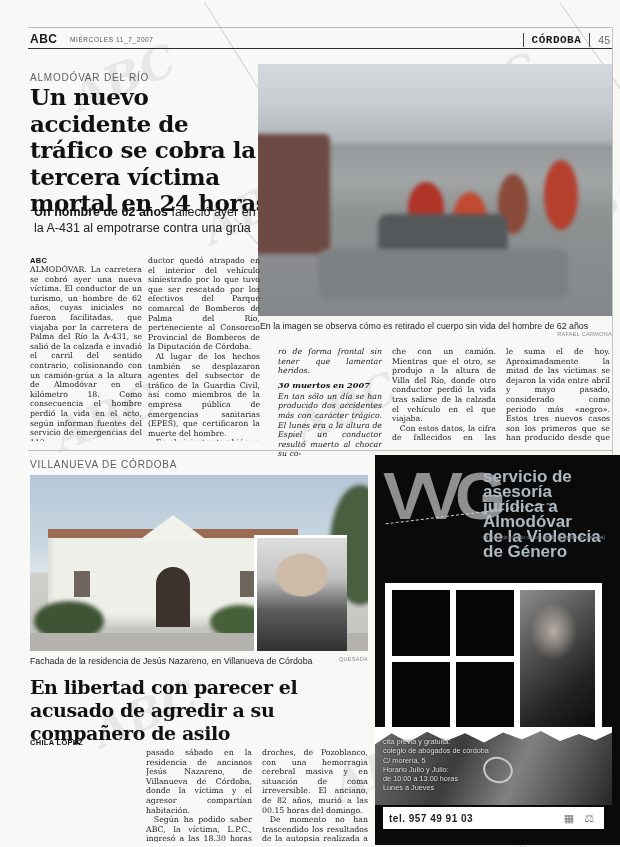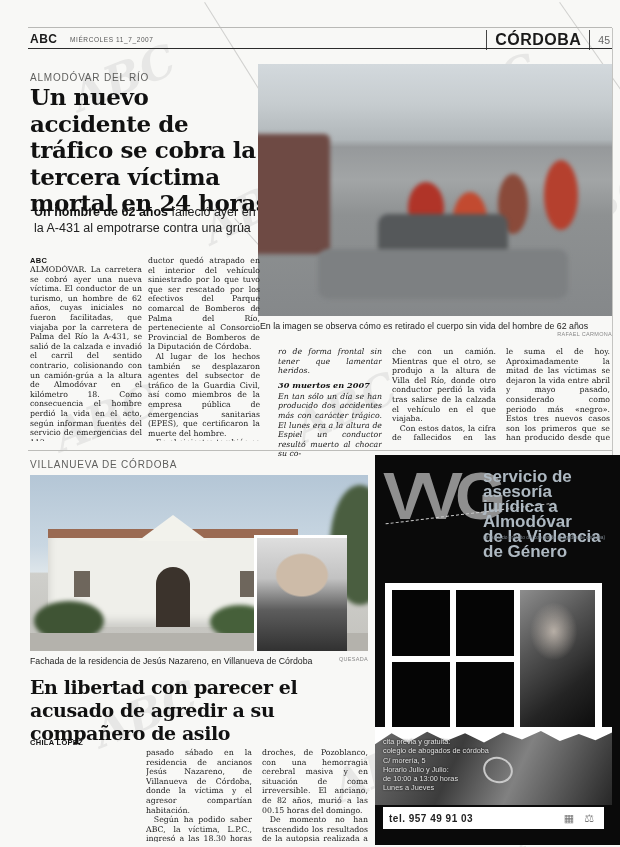--- a/index.html
+++ b/index.html
@@ -4,22 +4,22 @@
 <style>
   html,body{margin:0;padding:0;background:#e9e9e7;}
   #page{position:relative;width:620px;height:847px;background:#f8f8f6;overflow:hidden;
         font-family:"Liberation Sans",sans-serif;color:#1a1a1a;}
   
   .hdr-topline{position:absolute;left:28px;right:8px;top:27px;border-top:1px solid #b9b9b6;}
   .hdr-row{position:absolute;left:28px;right:8px;top:31px;height:17px;}
   .hdr-brand{position:absolute;left:2px;top:1px;font-weight:bold;font-size:12px;letter-spacing:.5px;}
   .hdr-date{position:absolute;left:42px;top:5px;font-size:6.5px;color:#555;letter-spacing:.6px;}
   .hdr-right{position:absolute;right:0;top:0;height:17px;display:flex;align-items:center;}
-  .hdr-section{font-weight:bold;font-size:16px;letter-spacing:.5px;padding:1px 8px;
-               border-left:1px solid #444;border-right:1px solid #444;}
+  .hdr-section{font-weight:bold;font-size:11px;letter-spacing:.5px;padding:1px 8px;
+               border-left:1px solid #444;border-right:1px solid #444;font-family:Liberation Mono, monospace;}
   .hdr-page{font-size:10.5px;color:#666;padding-left:8px;padding-right:2px;}
   .hdr-botline{position:absolute;left:28px;right:8px;top:48px;border-top:1.5px solid #2c2c2c;}
   .page-edge{position:absolute;top:28px;bottom:6px;right:7px;border-right:1px solid #c4c4c1;}
   
   .kicker{font-size:10px;color:#5f5f5d;letter-spacing:.8px;}
   .headline{font-family:"DejaVu Serif","Liberation Serif",serif;font-weight:bold;color:#111;
             letter-spacing:-.4px;}
   .subhead{font-size:12.5px;line-height:16px;color:#222;}
   .subhead b{color:#111;}
   .byline{font-weight:bold;font-size:7.5px;letter-spacing:.3px;color:#111;}

